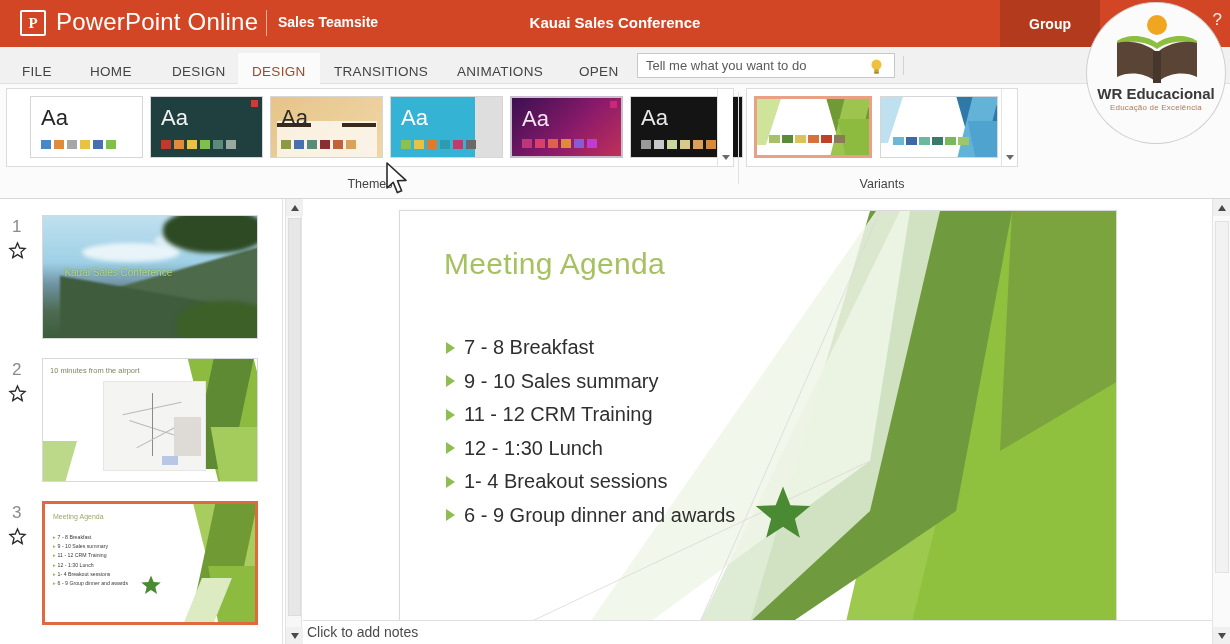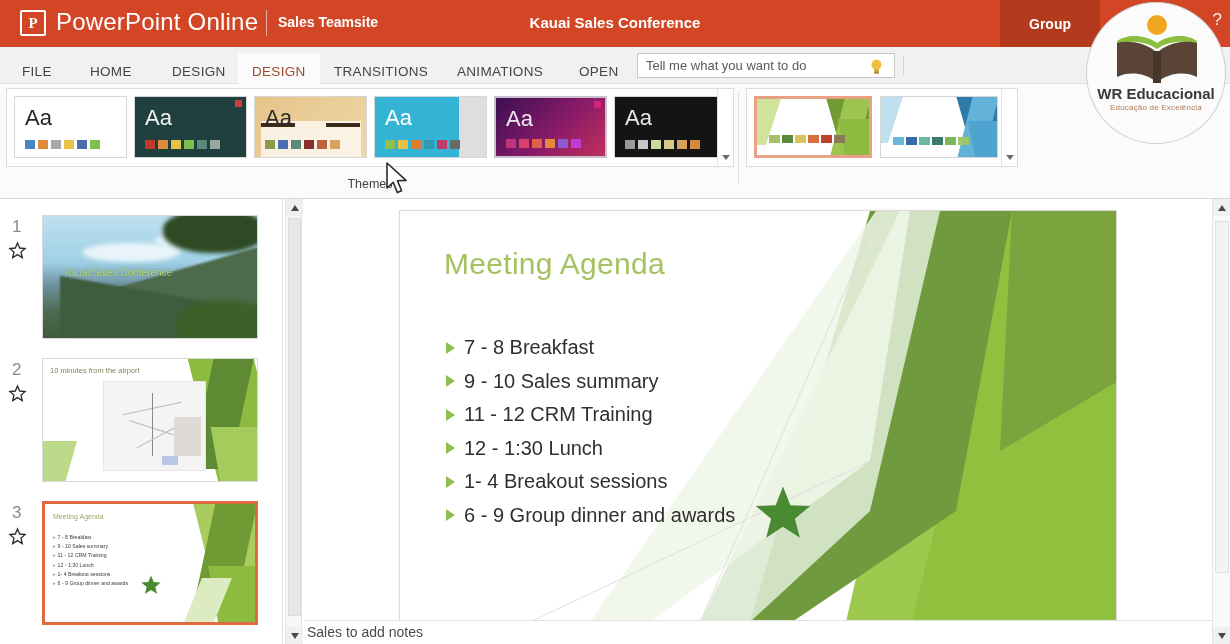--- a/index.html
+++ b/index.html
@@ -95,21 +95,21 @@
     position: absolute; bottom: 5px; width: 100%; text-align: center;
     font-size: 12.5px; color: #444;
   }
   .grp-sep {
     position: absolute; top: 8px; width: 1px; height: 92px; background: #e2e2e2;
   }
 
   
   .thm {
     position: absolute; top: 8px; width: 113px; height: 62px;
-    border: 1px solid #d6d6d6; overflow: hidden; cursor: pointer; background:#fff;
+    border: 1px solid #d6d6d6; overflow: hidden; cursor: pointer; background:#fff;margin-left:16px;
   }
   .thm .aa {
     position: absolute; left: 10px; top: 8px;
     font-size: 22px; font-family: "Liberation Sans", sans-serif; font-weight: 300;
   }
   .thm .swatches { position: absolute; left: 10px; bottom: 8px; display: flex; gap: 3px; }
   .thm .swatches i { display: block; width: 10px; height: 9px; }
   .thm.selected { border: 2px solid #c9c0cf; }
   .thm .redmark {
     position: absolute; right: 4px; top: 3px; width: 7px; height: 7px; background: #d03a3a;
@@ -421,20 +421,21 @@
             <i style="background:#3a7a6a"></i>
             <i style="background:#7ab85a"></i>
             <i style="background:#9ac86a"></i>
         </div>
       </div>
 
       <div class="gal-more" style="left:255px;">
         <span class="caret-dn"></span>
       </div>
 
+      <div class="grp-label">Variants</div>
     </div>
 
     <div class="ribbon-collapse">⌃</div>
   </div>
 
   <div class="thumbpanel">
 
     <div class="slide-row" style="top:10px; height:140px;">
       <div class="slide-num">1</div>
       <svg class="slide-star" viewBox="0 0 20 20">
@@ -576,21 +577,21 @@
     </div>
     <div class="ed-sb-thumb"></div>
     <div class="sb-arrow" style="bottom:0;width:18px">
       <svg width="8" height="6" viewBox="0 0 8 6">
           <path d="M0 0 L8 0 L4 6 Z" fill="#4a4a4a"></path>
         </svg>
     </div>
   </div>
 
   <div class="notesbar">
-    <div class="notes-text">Sales to add notes</div>
+    <div class="notes-text">Click to add notes</div>
   </div>
 
   <svg class="cursor" width="26" height="36" viewBox="0 0 26 36">
     <path d="M2 1 L2 26 L8.2 20.3 L12.4 30.6 L16.6 28.8 L12.5 18.8 L21 18.4 Z" fill="#ffffff" stroke="#2b2b2b" stroke-width="1.6" stroke-linejoin="round"></path>
   </svg>
 
   <div class="wrlogo">
     <svg width="140" height="80" viewBox="0 0 140 80" style="position:absolute;left:0;top:6px">
       <circle cx="70" cy="16" r="10" fill="#f0a621"></circle>
       <path d="M70 34 C56 24, 38 26, 30 32 L30 36 C40 31, 58 31, 70 40 C82 31, 100 31, 110 36 L110 32 C102 26, 84 24, 70 34 Z" fill="#8cbf3f"></path>

